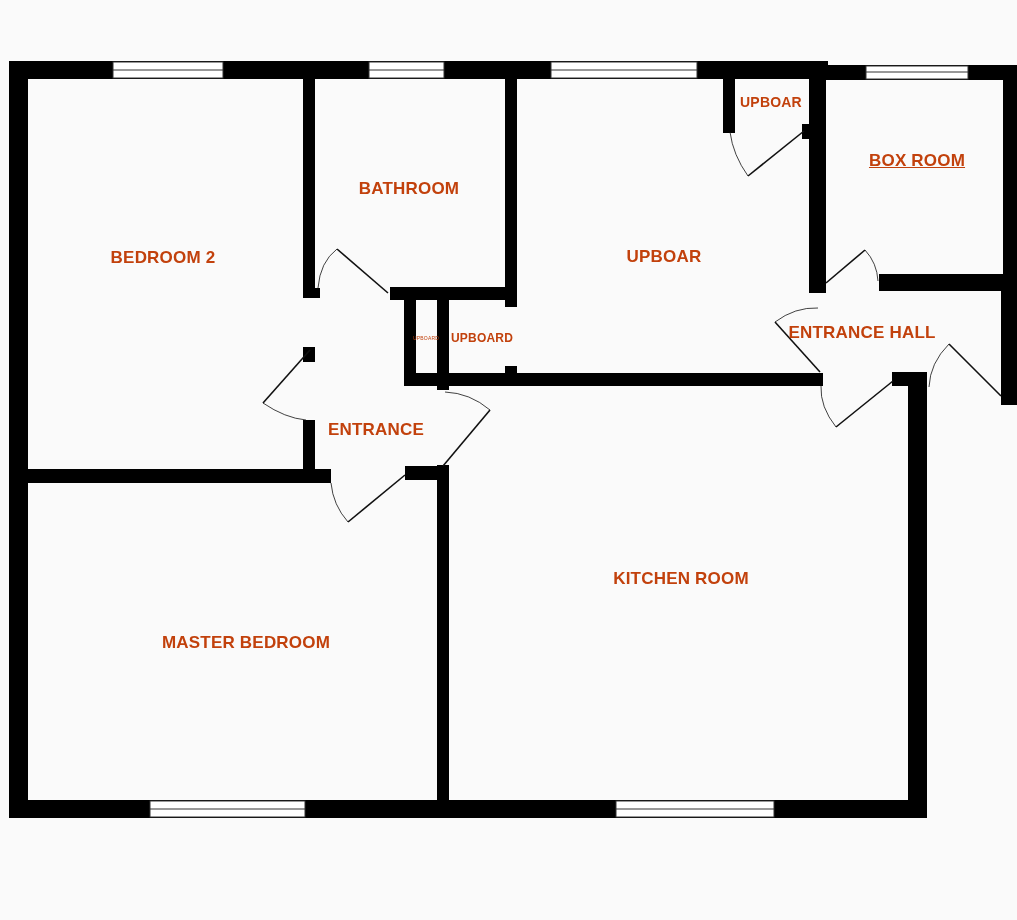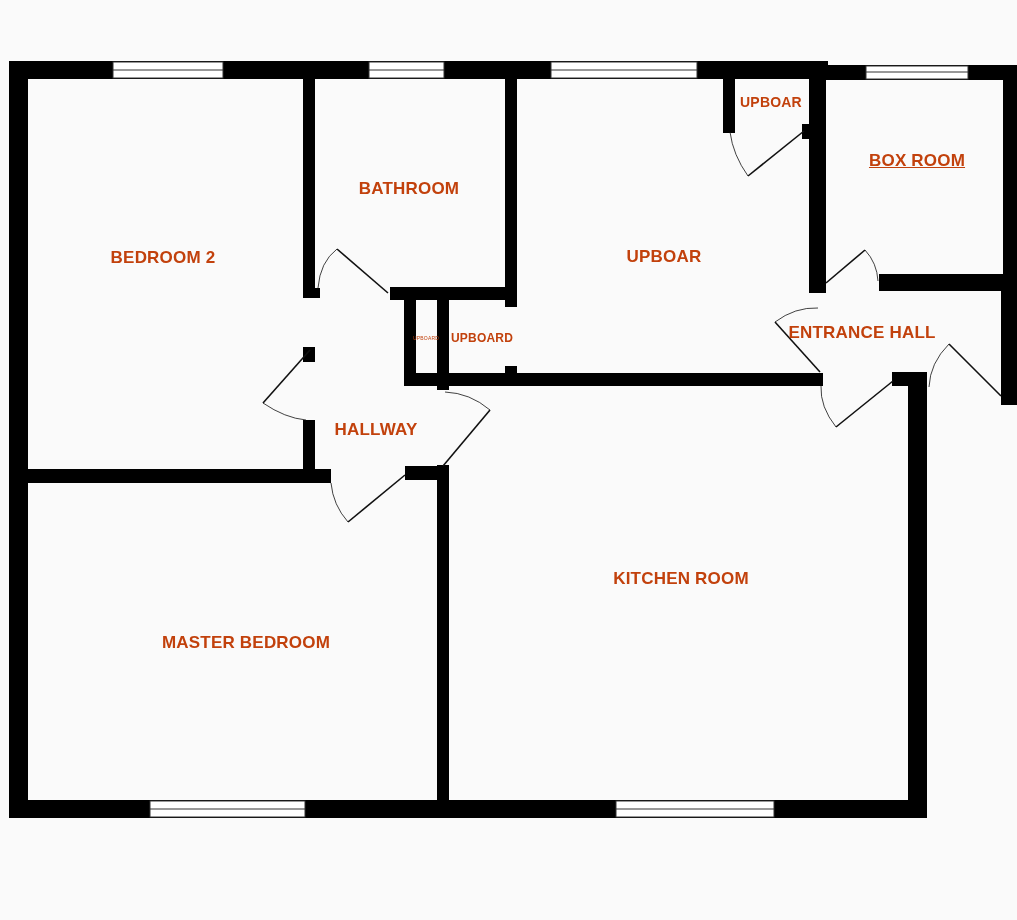--- a/index.html
+++ b/index.html
@@ -111,18 +111,18 @@
     <line x1="1001" y1="396" x2="949" y2="344"></line>
     <path d="M949 344 Q930 363 929 387" stroke-width="0.8"></path>
   </g>
 </svg>
 
 <div class="label" style="left:163px;top:258px;">BEDROOM 2</div>
 <div class="label" style="left:409px;top:189px;">BATHROOM</div>
 <div class="label" style="left:664px;top:257px;">UPBOAR</div>
 <div class="label" style="left:917px;top:161px;text-decoration:underline;">BOX ROOM</div>
 <div class="label" style="left:862px;top:333px;">ENTRANCE HALL</div>
-<div class="label" style="left:376px;top:430px;">HALLWAY</div>
+<div class="label" style="left:376px;top:430px;">ENTRANCE</div>
 <div class="label small" style="left:482px;top:338px;">UPBOARD</div>
 <div class="label tiny" style="left:426px;top:338px;">UPBOARD</div>
 <div class="label small" style="left:771px;top:102px;font-size:14px;">UPBOAR</div>
 <div class="label" style="left:681px;top:579px;">KITCHEN ROOM</div>
 <div class="label" style="left:246px;top:643px;">MASTER BEDROOM</div>
 
 </body></html>

